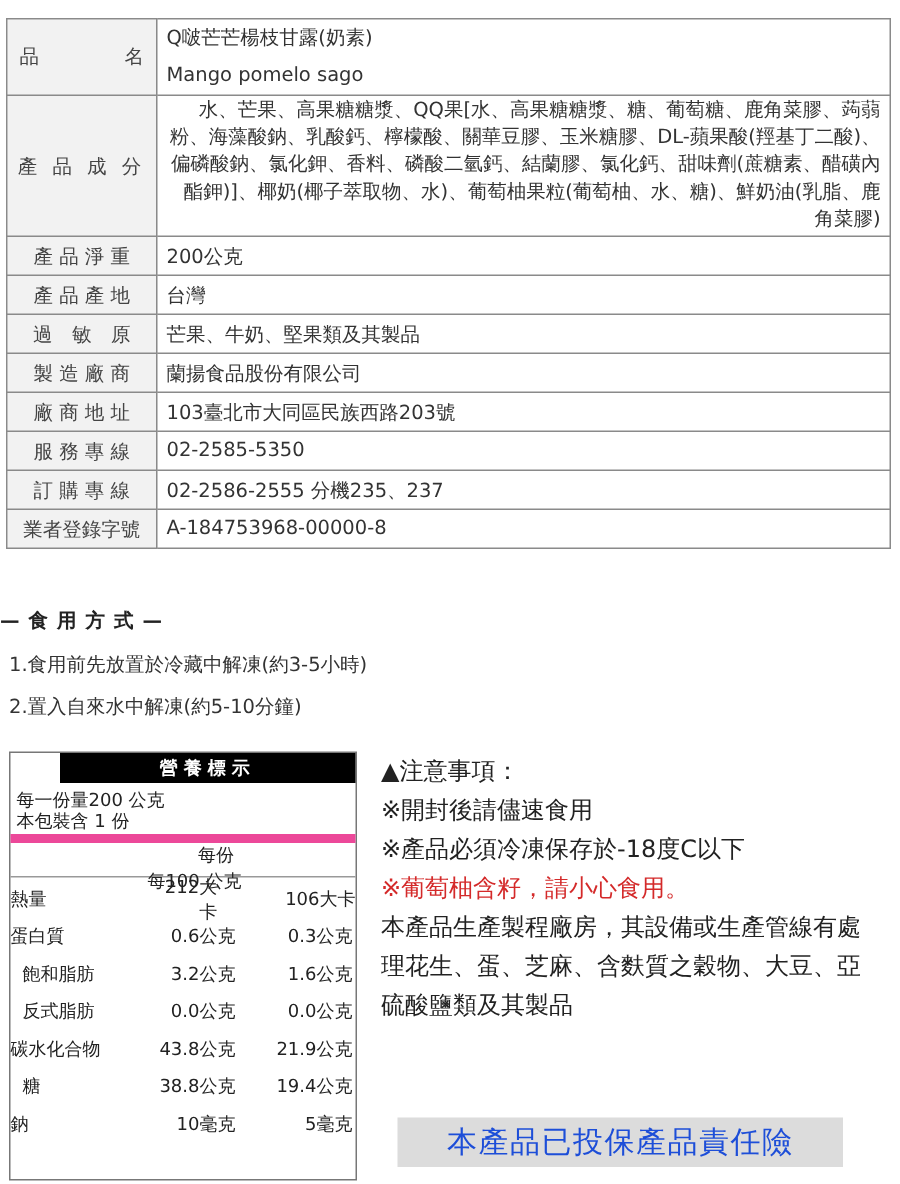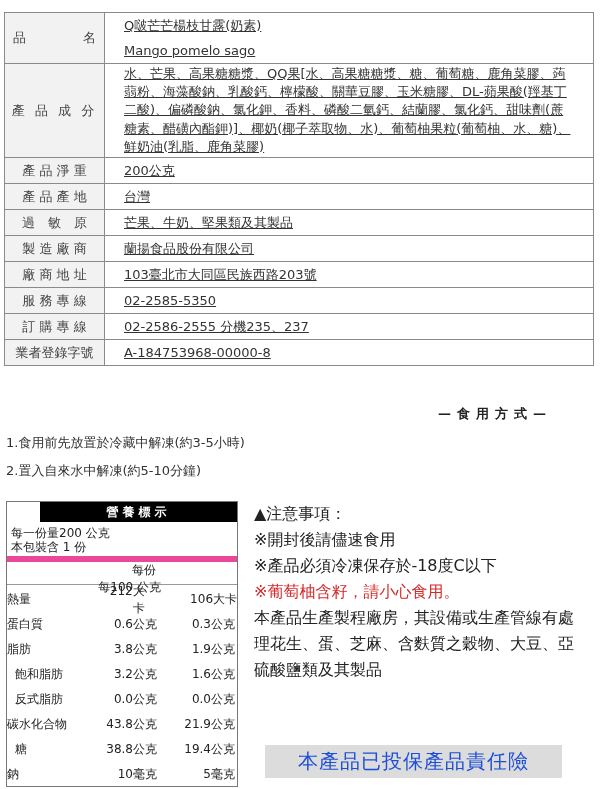--- a/index.html
+++ b/index.html
@@ -9,29 +9,29 @@
   
   .info-table {
     position: absolute; left: 4px; top: 12px; width: 590px;
     border-collapse: collapse; font-size: 13px; color: #333;
   }
   .info-table td { border: 1px solid #8a8a8a; vertical-align: middle; }
   .info-table td.label {
     width: 100px; background: #f2f2f2; padding: 0 4px; text-align: center;
     letter-spacing: 0; white-space: nowrap; color: #444;
   }
-  .info-table td.value { padding: 0 19px; text-decoration: underline; }
+  .info-table td.value { padding: 0 6px; }
   .info-table tr.std td { height: 26px; }
   .lbl-spread { display: flex; justify-content: space-between; padding: 0 4px; }
   .name-line { line-height: 25px; }
-  .ing-text { line-height: 18.2px; padding: 1px 0; font-size: 13px; }
+  .ing-text { line-height: 18.2px; padding: 1px 0; font-size: 13px; text-align: right; }
 
   
   .usage-title {
-    position: absolute; top: 405px; left: 0; width: 552px; text-align: right;
+    position: absolute; top: 405px; left: 0; width: 552px; text-align: left;
     font-size: 13px; font-weight: bold; letter-spacing: 6px; color: #222;
   }
   .usage-step { position: absolute; left: 6px; font-size: 13px; color: #333; }
   .usage-step.s1 { top: 434px; }
   .usage-step.s2 { top: 462px; }
 
   
   .nutri {
     position: absolute; left: 6px; top: 501px; width: 232px; height: 286px;
     border: 1px solid #777; font-size: 12px; color: #222;
@@ -137,25 +137,20 @@
     <span class="c-name">熱量</span>
     <span class="c-per">212大卡</span>
     <span class="c-100">106大卡</span>
   </div>
   <div class="nutri-row">
     <span class="c-name">蛋白質</span>
     <span class="c-per">0.6公克</span>
     <span class="c-100">0.3公克</span>
   </div>
   <div class="nutri-row">
-    <span class="c-name">脂肪</span>
-    <span class="c-per">3.8公克</span>
-    <span class="c-100">1.9公克</span>
-  </div>
-  <div class="nutri-row">
     <span class="c-name indent">飽和脂肪</span>
     <span class="c-per">3.2公克</span>
     <span class="c-100">1.6公克</span>
   </div>
   <div class="nutri-row">
     <span class="c-name indent">反式脂肪</span>
     <span class="c-per">0.0公克</span>
     <span class="c-100">0.0公克</span>
   </div>
   <div class="nutri-row">

